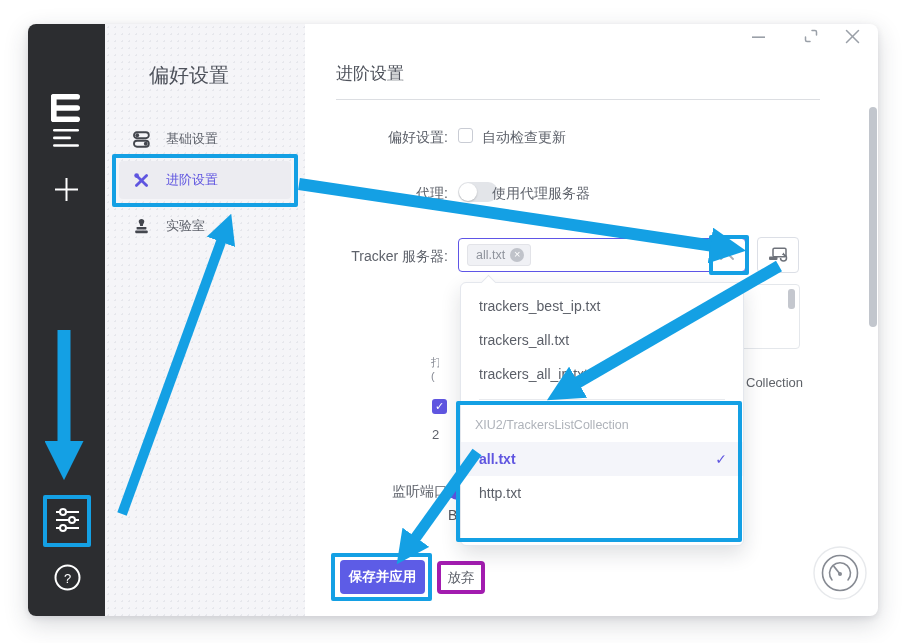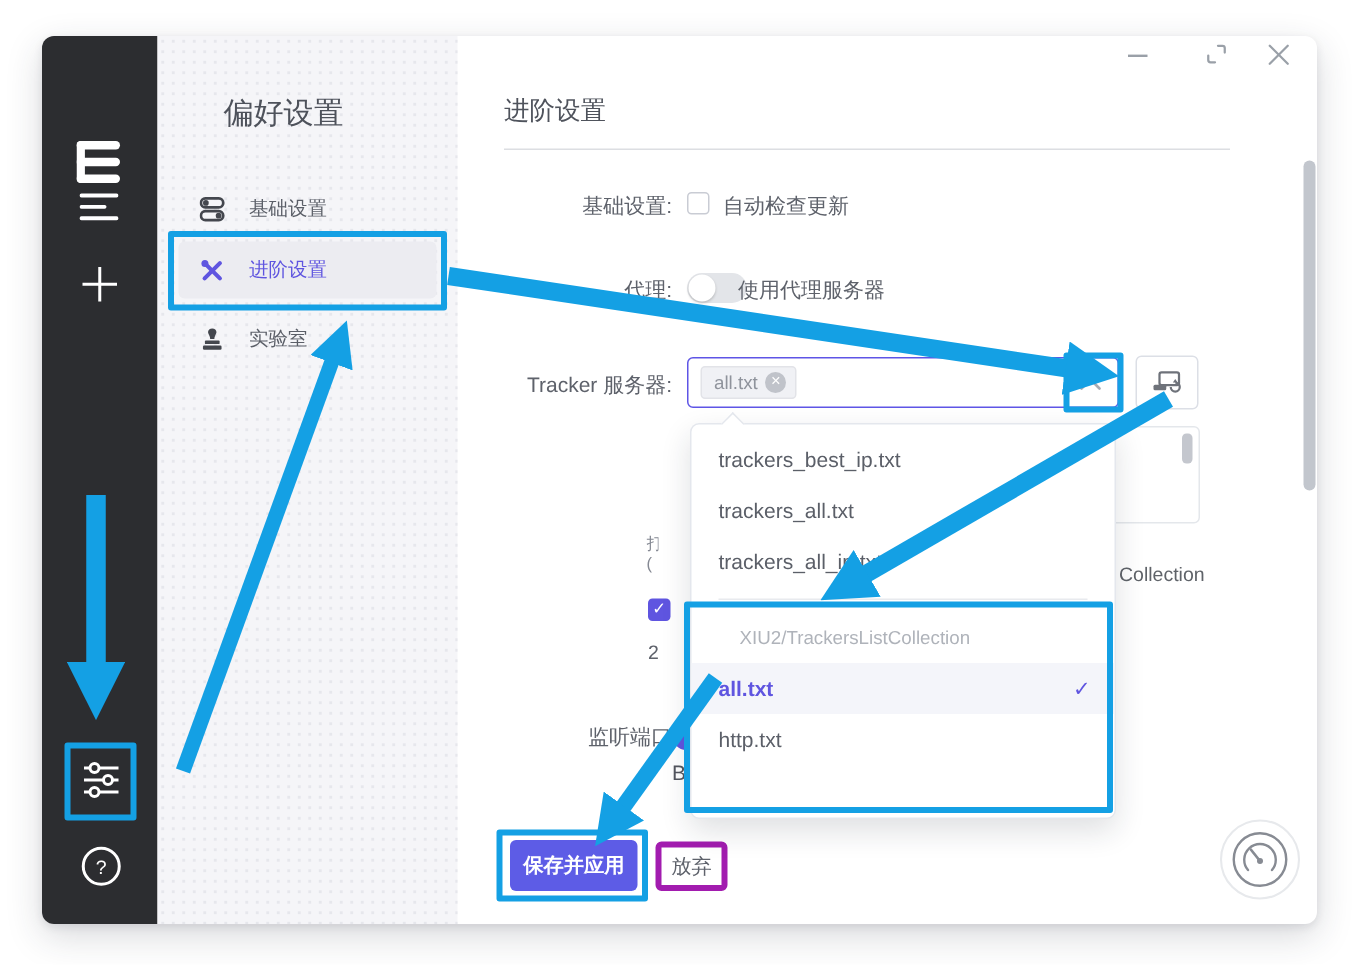--- a/index.html
+++ b/index.html
@@ -63,21 +63,21 @@
   .main-scroll { position:absolute; left:869px; top:107px; width:8px; height:220px; background:#c2c6cd; border-radius:4px; z-index:3; }
 
   
   .dropdown { position:absolute; left:460px; top:282px; width:284px; height:264px; background:#fff;
     border:1px solid #e4e7ed; border-radius:6px; box-shadow:0 8px 20px rgba(30,35,50,.14); z-index:10; padding-top:6px; }
   .dropdown::before { content:""; position:absolute; left:22px; top:-6px; width:10px; height:10px; background:#fff;
     border-left:1px solid #e4e7ed; border-top:1px solid #e4e7ed; transform:rotate(45deg); }
   .dropdown ul { list-style:none; }
   .dropdown li { height:34px; line-height:34px; padding-left:18px; font-size:14px; color:#5b5f68; cursor:pointer; }
   .dd-divider { height:1px; background:#e8eaee; margin:8px 18px; }
-  .dd-group { height:34px; line-height:34px; padding-left:32px; font-size:12.5px; color:#afb3ba; }
+  .dd-group { height:34px; line-height:34px; padding-left:14px; font-size:12.5px; color:#afb3ba; }
   .dropdown li.selected { background:#f4f5fa; color:#5f55e0; font-weight:bold; }
   .dropdown li .check { display:none; float:right; margin-right:16px; color:#5f55e0; font-weight:bold; }
   .dropdown li.selected .check { display:block; }
 
   
   .btn-primary { position:absolute; left:340px; top:560px; width:85px; height:34px; background:#5d5ce6; color:#fff;
     border:none; border-radius:4px; font-size:13.5px; font-weight:bold; cursor:pointer; z-index:3;
     font-family:"Liberation Sans","DejaVu Sans",sans-serif; }
   .btn-plain { position:absolute; left:437px; top:561px; width:48px; height:33px; background:#fff; color:#5e626b;
     border:4px solid #a21caf; border-radius:4px; font-size:13.5px; cursor:pointer; z-index:3;
@@ -203,21 +203,21 @@
     <g stroke="#9aa0a8" stroke-width="1.5" stroke-linecap="round">
       <line x1="2.5" y1="2.5" x2="14.5" y2="14.5"></line>
         <line x1="14.5" y1="2.5" x2="2.5" y2="14.5"></line>
     </g>
   </svg>
 </div>
 
 <div class="page-title">进阶设置</div>
 <div class="title-divider"></div>
 
-<div class="form-label" style="top:129px;">基础设置:</div>
+<div class="form-label" style="top:129px;">偏好设置:</div>
 <div class="checkbox" style="left:458px;top:128px;"></div>
 <div class="opt-label" style="left:482px;top:129px;">自动检查更新</div>
 
 <div class="form-label" style="top:185px;">代理:</div>
 <div class="toggle-off" style="left:458px;top:182px;">
     <span class="knob"></span>
   </div>
 <div class="opt-label" style="left:492px;top:185px;">使用代理服务器</div>
 
 <div class="form-label" style="top:248px;">Tracker 服务器:</div>

